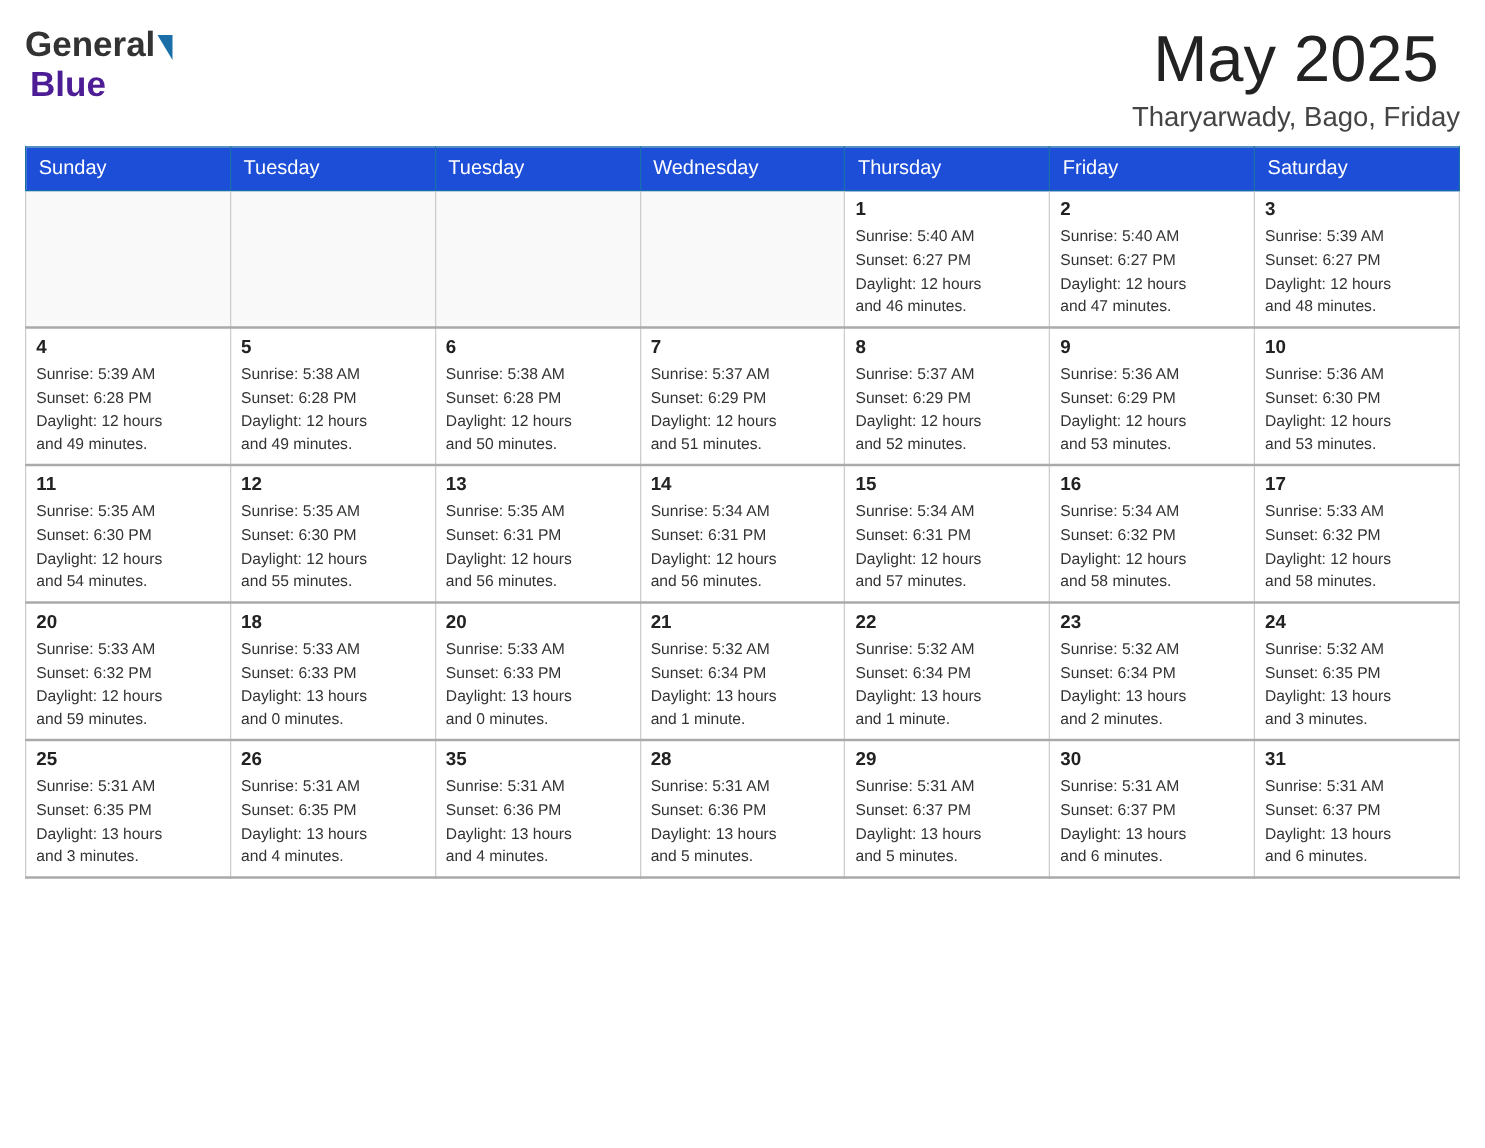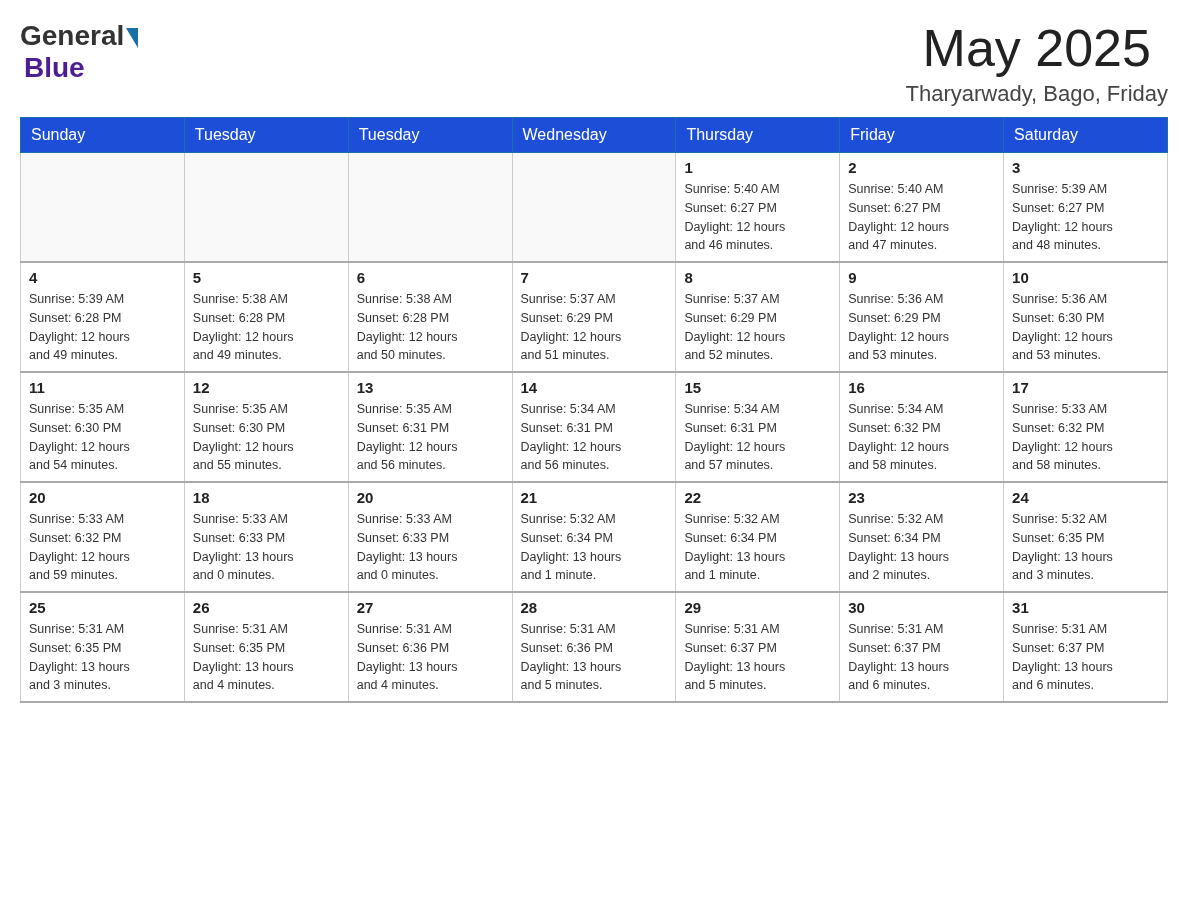--- a/index.html
+++ b/index.html
@@ -244,21 +244,21 @@
       <tr>
         <td>
           <div class="day-number">25</div>
           <div class="day-info">Sunrise: 5:31 AM<br>Sunset: 6:35 PM<br>Daylight: 13 hours<br>and 3 minutes.</div>
         </td>
         <td>
           <div class="day-number">26</div>
           <div class="day-info">Sunrise: 5:31 AM<br>Sunset: 6:35 PM<br>Daylight: 13 hours<br>and 4 minutes.</div>
         </td>
         <td>
-          <div class="day-number">27</div>
+          <div class="day-number">35</div>
           <div class="day-info">Sunrise: 5:31 AM<br>Sunset: 6:36 PM<br>Daylight: 13 hours<br>and 4 minutes.</div>
         </td>
         <td>
           <div class="day-number">28</div>
           <div class="day-info">Sunrise: 5:31 AM<br>Sunset: 6:36 PM<br>Daylight: 13 hours<br>and 5 minutes.</div>
         </td>
         <td>
           <div class="day-number">29</div>
           <div class="day-info">Sunrise: 5:31 AM<br>Sunset: 6:37 PM<br>Daylight: 13 hours<br>and 5 minutes.</div>
         </td>

